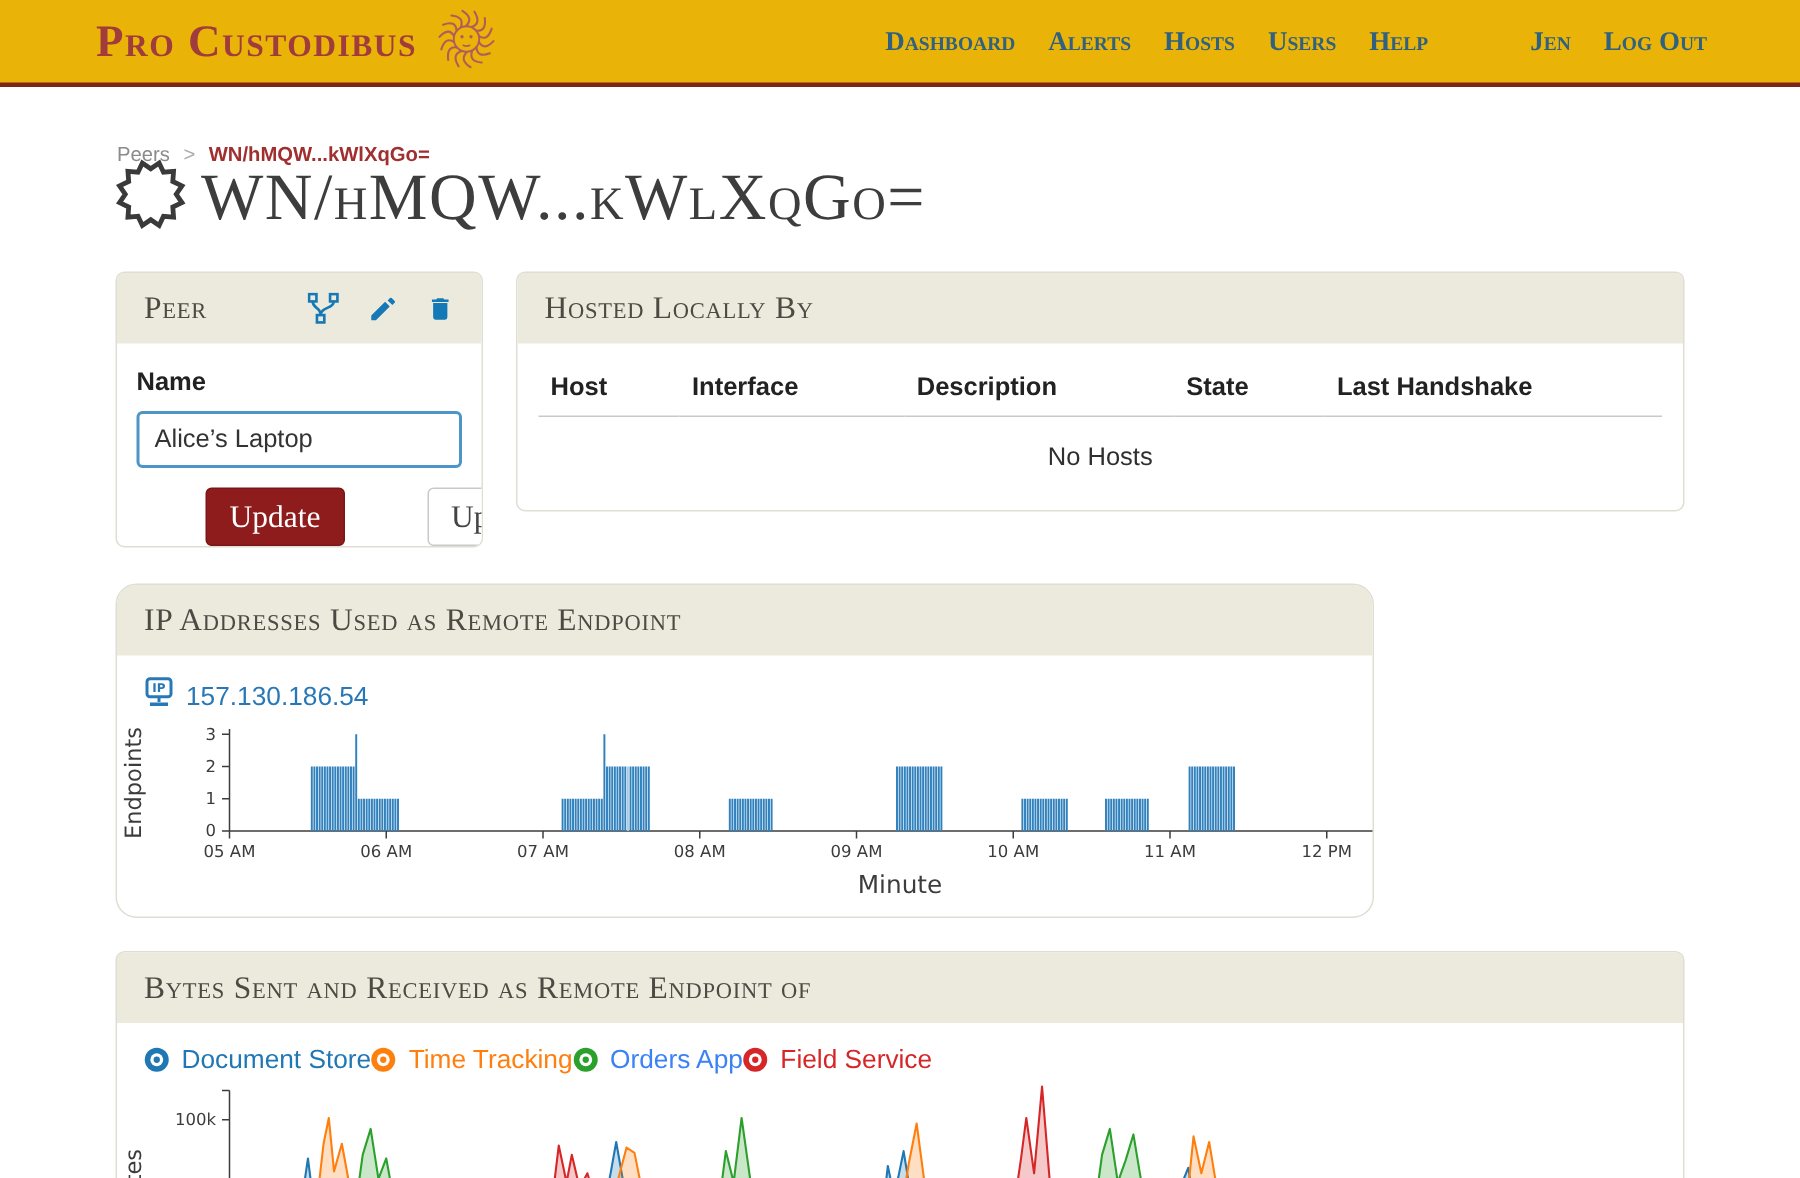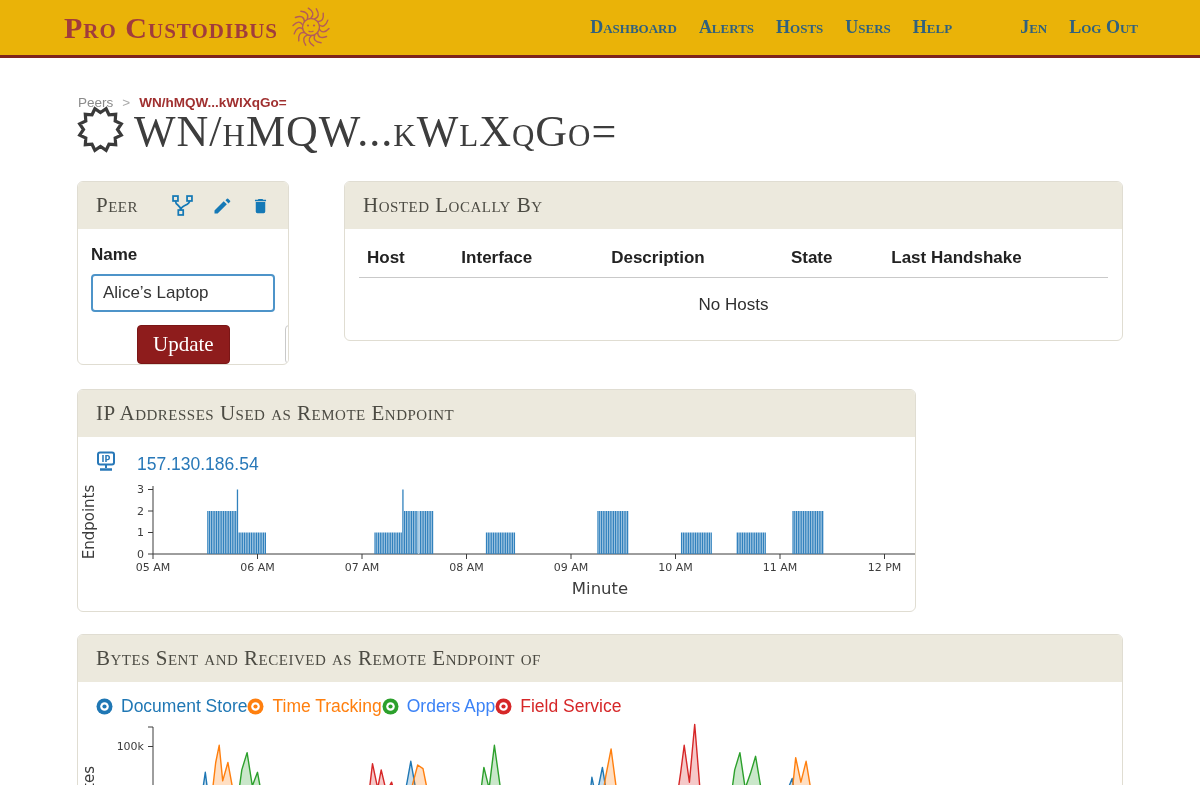--- a/index.html
+++ b/index.html
@@ -35,43 +35,43 @@
 
   
   .panel { position:absolute; background:#fff; border:1px solid #e0ddd2; border-radius:6px; overflow:hidden; }
   .panel-head { background:#ece9dd; height:47px; padding:0 18px; display:flex; align-items:center;
     font-family:"Liberation Serif","DejaVu Serif",serif; font-variant:small-caps;
     font-size:21px; font-weight:500; letter-spacing:0.5px; color:#4c4b43; }
   .panel-head .head-icons { margin-left:auto; display:flex; align-items:center; gap:19px; }
   .head-icons .icon-btn { cursor:pointer; display:flex; }
 
   
-  #peer-panel { top:181px; left:77px; width:212px; height:184px; }
+  #peer-panel { top:181px; left:77px; width:245px; height:184px; }
   .peer-body { padding:11px 13px; }
   .field-label { display:block; font-size:17px; font-weight:bold; color:#222; margin:5px 0 9px; }
   .name-input { width:100%; height:38px; border:2px solid #4d94c9; border-radius:4px;
     padding:0 10px; font-size:17px; color:#333; font-family:inherit; background:#fff; }
   .btn-row { margin-top:13px; display:flex; gap:9px; }
   .btn { font-size:21px; padding:6px 15px; border-radius:4px; cursor:pointer; font-family:Liberation Serif, serif;margin-left:46px; }
   .btn-primary { background:#8e1c1c; color:#fff; border:1px solid #7a1616; }
   .btn-secondary { background:#fff; color:#444; border:1px solid #c9c9c9; }
 
   
   #hosted-panel { top:181px; left:344px; width:779px; height:160px; }
   .hosted-body { padding:8px 14px 0; }
   table.hosts { width:100%; border-collapse:collapse; table-layout:fixed; }
   table.hosts th { text-align:left; font-size:17px; font-weight:bold; color:#222;
     padding:11px 8px 9px; border-bottom:1px solid #c9c9c9; }
   table.hosts td.empty { text-align:center; font-size:17px; color:#2f2f2f; padding:17px 0 24px; }
   .col-host{width:12.6%} .col-iface{width:20%} .col-desc{width:24%} .col-state{width:13.4%} .col-hand{width:30%}
 
   
-  #ip-panel { top:389px; left:77px; width:839px; height:223px; }
+  #ip-panel { top:389px; left:77px; width:839px; height:223px;border-radius:14px; }
   .ip-body { padding:12px 0 6px; }
-  .ip-row { display:flex; align-items:center; gap:21px; padding:0 18px; margin:2px 0 5px;
+  .ip-row { display:flex; align-items:center; gap:8px; padding:0 18px; margin:2px 0 5px;
     color:#2878b8; font-size:17.5px; }
   .ip-link { cursor:pointer; }
   .chart-xlabel { width:1044px; text-align:center; font-size:16.5px; color:#3d3d3d; margin-top:1px;
     font-family:"DejaVu Sans",sans-serif; }
 
   
   #bytes-panel { top:634px; left:77px; width:1046px; height:240px; }
   .legend { display:flex; align-items:center; padding:14px 18px 6px; font-size:17.5px; }
   .legend-item { display:flex; align-items:center; gap:8px; font-weight:500; }
 

